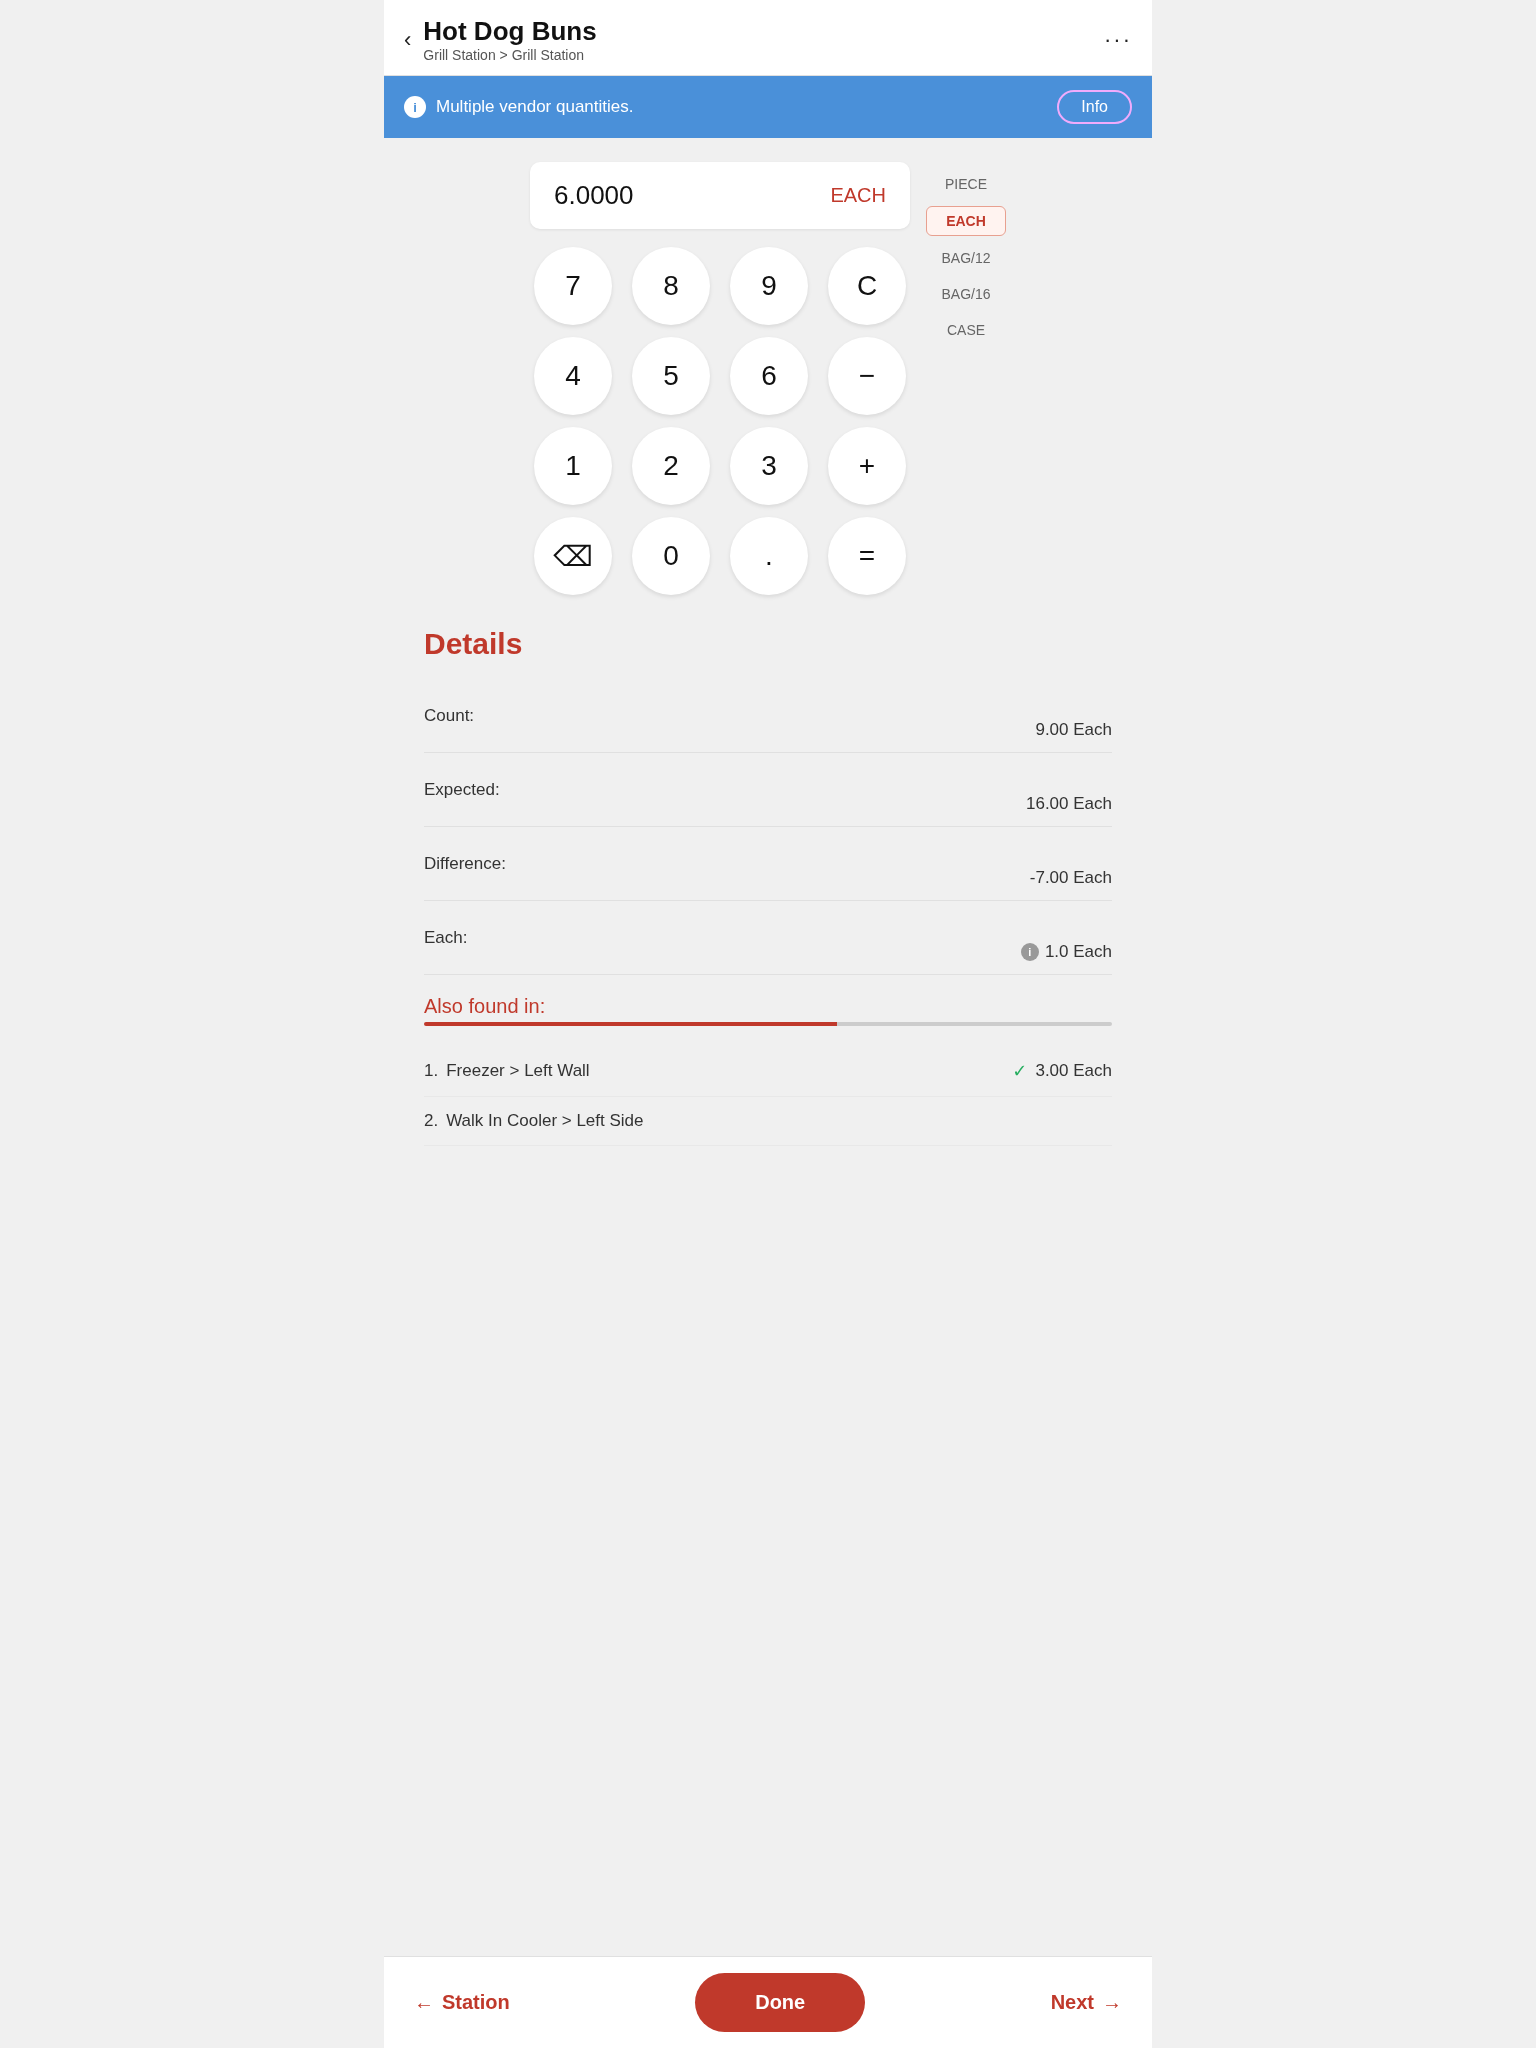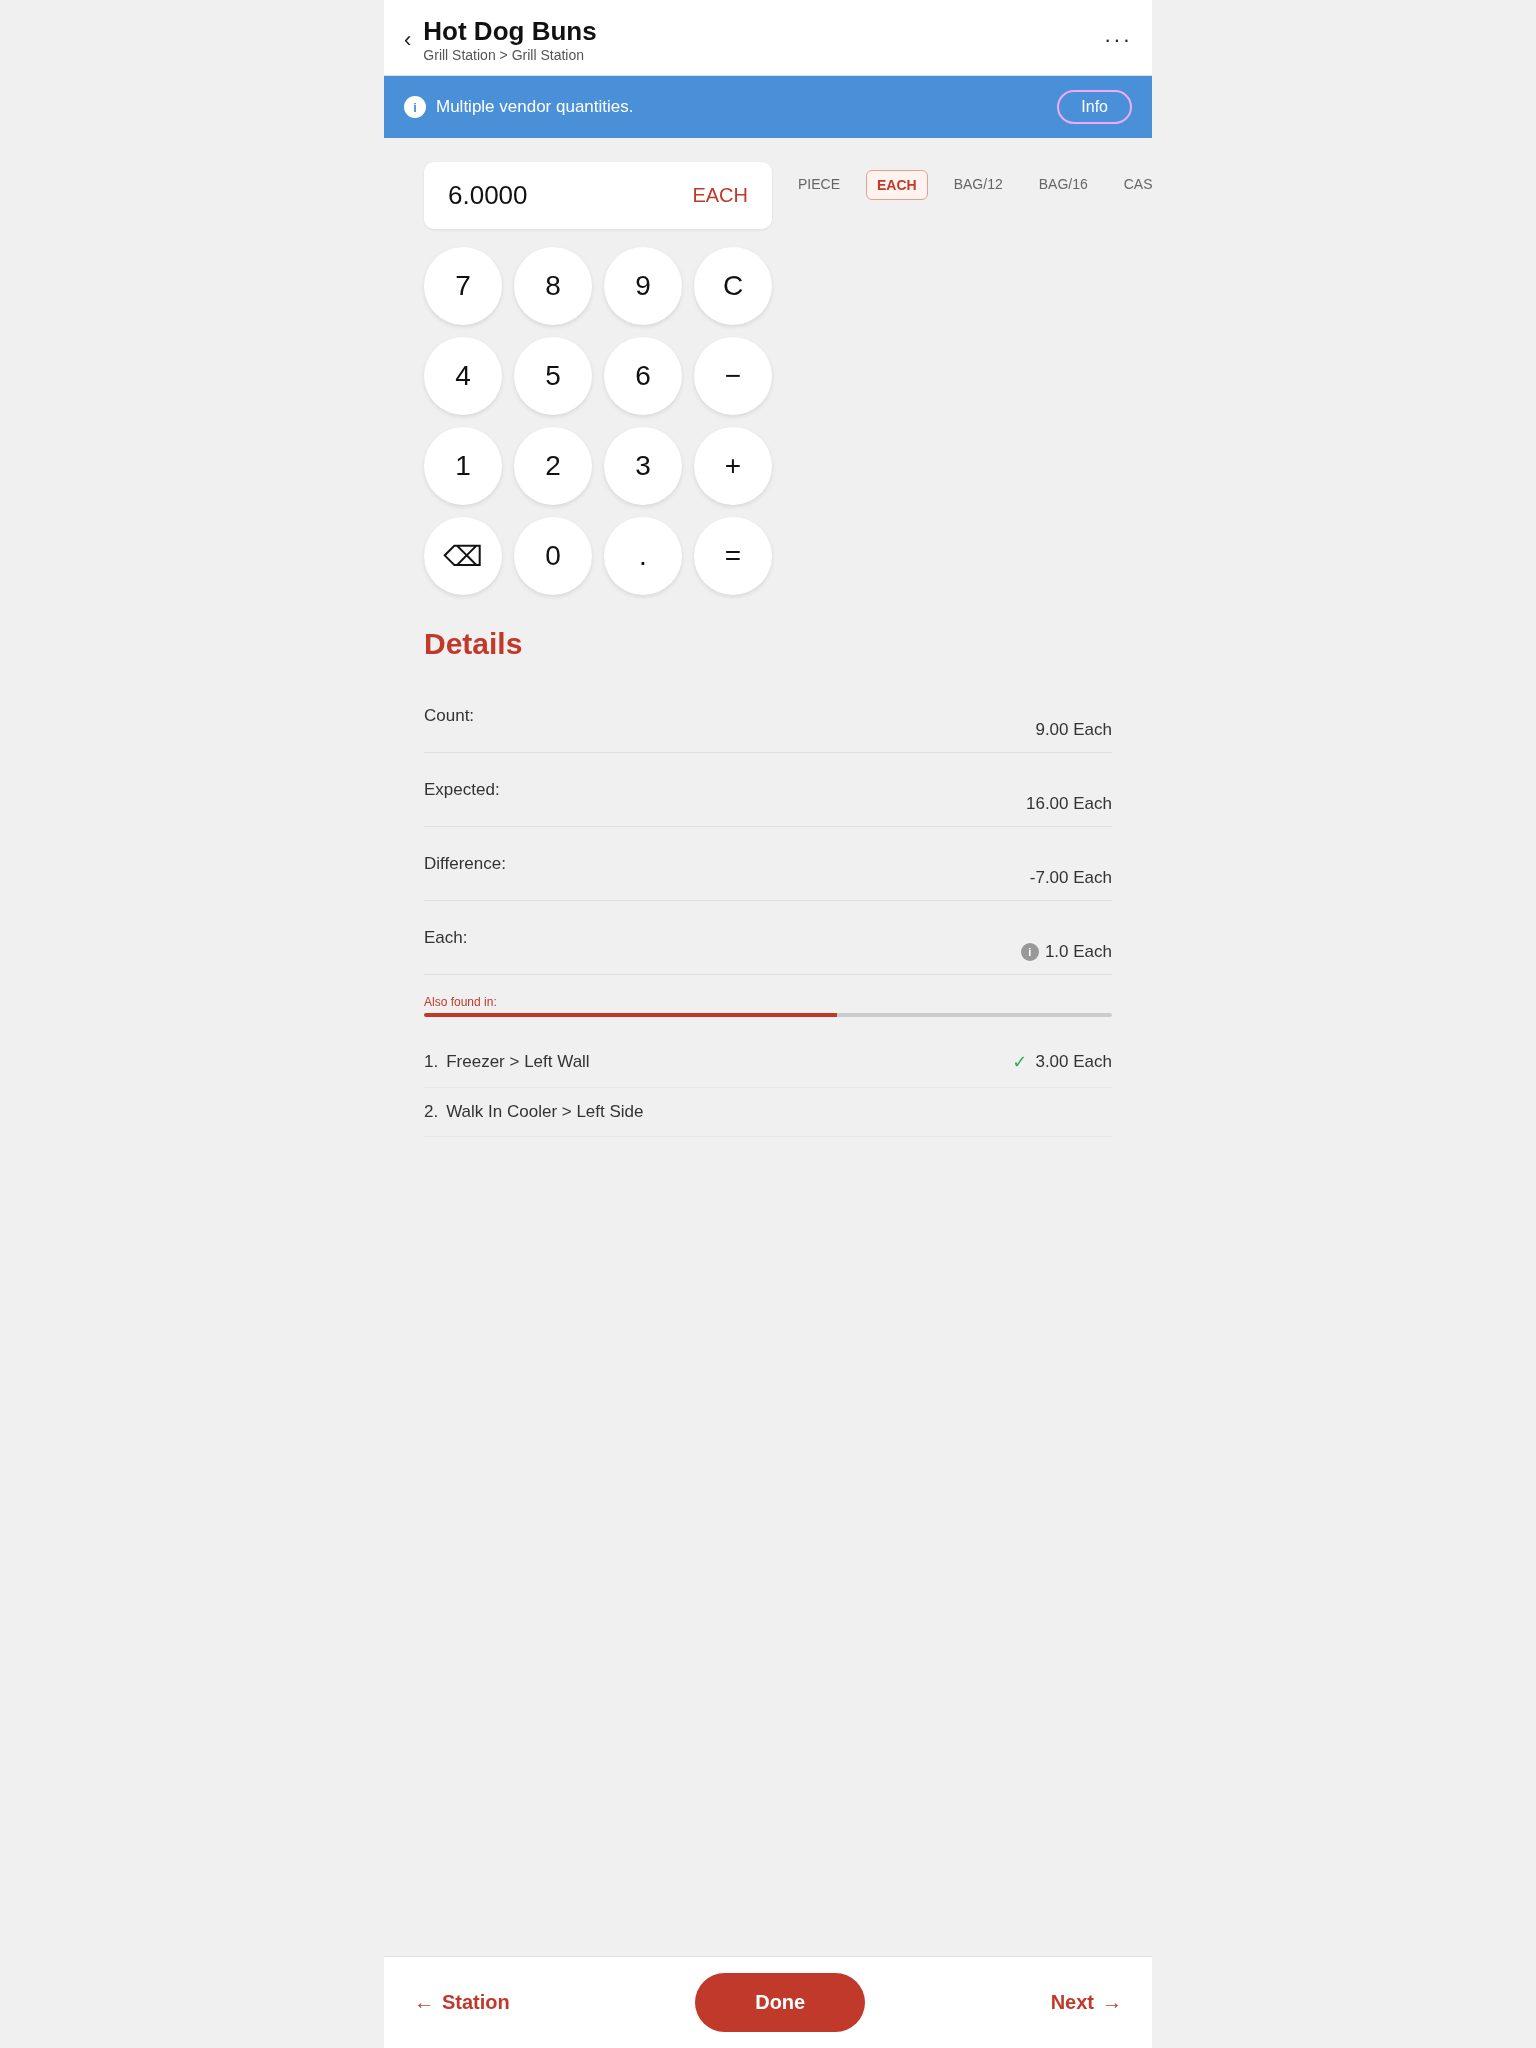--- a/index.html
+++ b/index.html
@@ -160,22 +160,22 @@
       display: flex;
       align-items: center;
       justify-content: center;
       box-shadow: 0 2px 4px rgba(0,0,0,0.1);
       justify-self: center;
     }
 
     
     .unit-selector {
       display: flex;
-      flex-direction: row;
-      gap: 16px;
+      flex-direction: column;
+      gap: 8px;
       padding-top: 8px;
       min-width: 80px;
     }
     .unit-option {
       font-size: 14px;
       font-weight: 500;
       color: #666;
       text-align: center;
       cursor: pointer;
       padding: 6px 10px;
@@ -261,21 +261,21 @@
       justify-content: center;
       color: #fff;
       font-size: 14px;
     }
 
     
     .also-found-section {
       margin-top: 20px;
     }
     .also-found-label {
-      font-size: 12px;
+      font-size: 20px;
       color: #c0392b;
       font-weight: 500;
       margin-bottom: 4px;
     }
     .also-found-bar {
       height: 4px;
       background: linear-gradient(to right, #c0392b 60%, #ccc 60%);
       border-radius: 2px;
       margin-bottom: 20px;
     }

